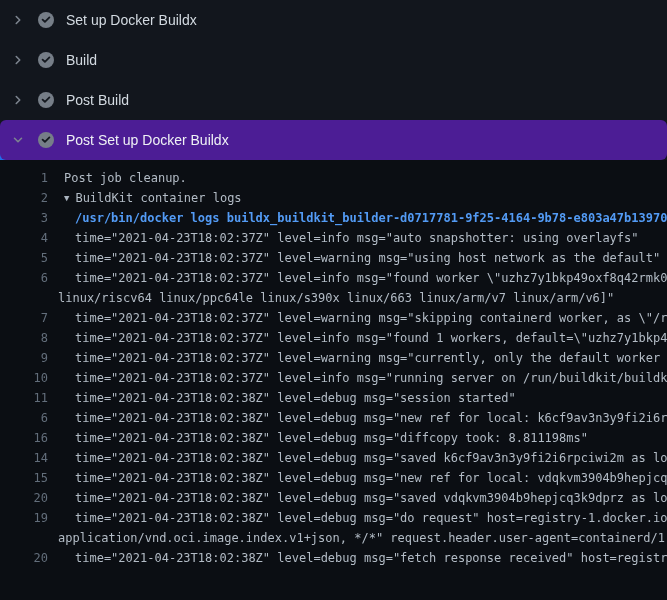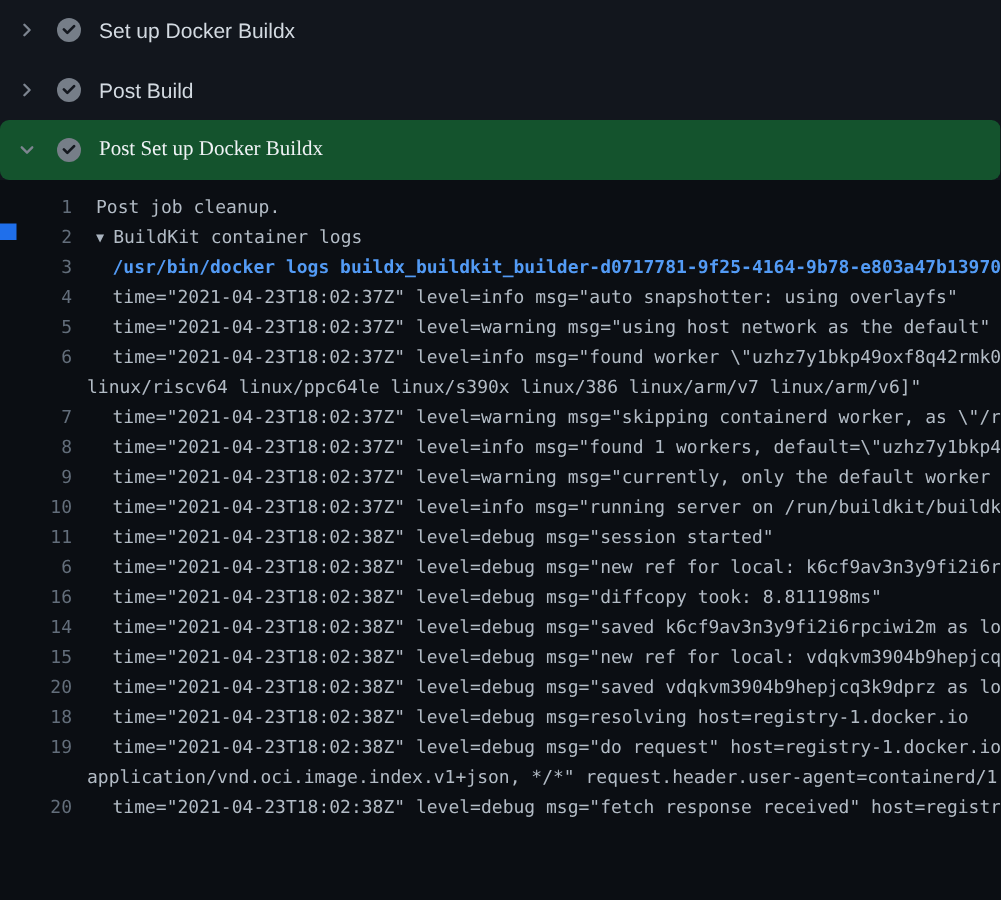--- a/index.html
+++ b/index.html
@@ -19,21 +19,21 @@
     width:16px;height:16px;margin-left:10px;display:flex;align-items:center;justify-content:center;
     color:#7d8590;flex:0 0 auto;
   }
   .step-row .check{
     width:16px;height:16px;margin-left:12px;display:flex;align-items:center;justify-content:center;flex:0 0 auto;
   }
   .step-row .label{
     margin-left:12px;font-size:14px;color:#d3dae1;white-space:nowrap;
   }
   .step-row.expanded{
-    background:#14532d;border-radius:6px;z-index:1;font-family:Liberation Serif, serif;
+    background:#4c1d95;border-radius:6px;z-index:1;
   }
   .step-row.expanded .label{color:#eff2f5;font-weight:400;}
   .focus-notch{
     position:absolute;left:0;width:11px;height:11px;background:#1f6feb;
   }
   .log-area{
     flex:1;background:#0b0e13;overflow:hidden;
     padding-top:8px;
     font-family:"DejaVu Sans Mono","Liberation Mono",monospace;
     font-size:12px;line-height:20px;color:#b3bcc6;
@@ -66,20 +66,34 @@
         </span>
     <span class="check">
       <svg width="16" height="16" viewBox="0 0 16 16">
         <circle cx="8" cy="8" r="8" fill="#767e88"></circle>
         <path d="M11.4 5.4 L6.9 9.9 L4.6 7.6" stroke="#14181f" stroke-width="1.8" fill="none" stroke-linecap="round" stroke-linejoin="round"></path>
       </svg>
     </span>
     <span class="label">Set up Docker Buildx</span>
   </div>
 
+  <div class="step-row">
+    <span class="chev">
+          <svg width="14" height="14" viewBox="0 0 16 16">
+            <path d="M6 4 L10 8 L6 12" stroke="currentColor" stroke-width="1.8" fill="none" stroke-linecap="round" stroke-linejoin="round"></path>
+          </svg>
+        </span>
+    <span class="check">
+      <svg width="16" height="16" viewBox="0 0 16 16">
+        <circle cx="8" cy="8" r="8" fill="#767e88"></circle>
+        <path d="M11.4 5.4 L6.9 9.9 L4.6 7.6" stroke="#14181f" stroke-width="1.8" fill="none" stroke-linecap="round" stroke-linejoin="round"></path>
+      </svg>
+    </span>
+    <span class="label">Build</span>
+  </div>
 
   <div class="step-row">
     <span class="chev">
           <svg width="14" height="14" viewBox="0 0 16 16">
             <path d="M6 4 L10 8 L6 12" stroke="currentColor" stroke-width="1.8" fill="none" stroke-linecap="round" stroke-linejoin="round"></path>
           </svg>
         </span>
     <span class="check">
       <svg width="16" height="16" viewBox="0 0 16 16">
         <circle cx="8" cy="8" r="8" fill="#767e88"></circle>
@@ -130,21 +144,21 @@
     <span class="txt indent-group">time="2021-04-23T18:02:37Z" level=warning msg="using host network as the default"</span>
   </div>
 
   <div class="log-line">
     <span class="ln">6</span>
     <span class="txt indent-group">time="2021-04-23T18:02:37Z" level=info msg="found worker \"uzhz7y1bkp49oxf8q42rmk0xj</span>
   </div>
 
   <div class="log-line">
     <span class="ln"></span>
-    <span class="txt indent-wrap">linux/riscv64 linux/ppc64le linux/s390x linux/386 linux/arm/v7 linux/arm/v6]"</span>
+    <span class="txt indent-wrap">linux/riscv64 linux/ppc64le linux/s390x linux/663 linux/arm/v7 linux/arm/v6]"</span>
   </div>
 
   <div class="log-line">
     <span class="ln">7</span>
     <span class="txt indent-group">time="2021-04-23T18:02:37Z" level=warning msg="skipping containerd worker, as \"/run</span>
   </div>
 
   <div class="log-line">
     <span class="ln">8</span>
     <span class="txt indent-group">time="2021-04-23T18:02:37Z" level=info msg="found 1 workers, default=\"uzhz7y1bkp49o</span>
@@ -184,24 +198,20 @@
     <span class="ln">15</span>
     <span class="txt indent-group">time="2021-04-23T18:02:38Z" level=debug msg="new ref for local: vdqkvm3904b9hepjcq3k</span>
   </div>
 
 
   <div class="log-line">
     <span class="ln">20</span>
     <span class="txt indent-group">time="2021-04-23T18:02:38Z" level=debug msg="saved vdqkvm3904b9hepjcq3k9dprz as loca</span>
   </div>
 
-  <div class="log-line">
-    <span class="ln">18</span>
-    <span class="txt indent-group">time="2021-04-23T18:02:38Z" level=debug msg=resolving host=registry-1.docker.io</span>
-  </div>
 
   <div class="log-line">
     <span class="ln">19</span>
     <span class="txt indent-group">time="2021-04-23T18:02:38Z" level=debug msg="do request" host=registry-1.docker.io r</span>
   </div>
 
   <div class="log-line">
     <span class="ln"></span>
     <span class="txt indent-wrap">application/vnd.oci.image.index.v1+json, */*" request.header.user-agent=containerd/1.4</span>
   </div>

